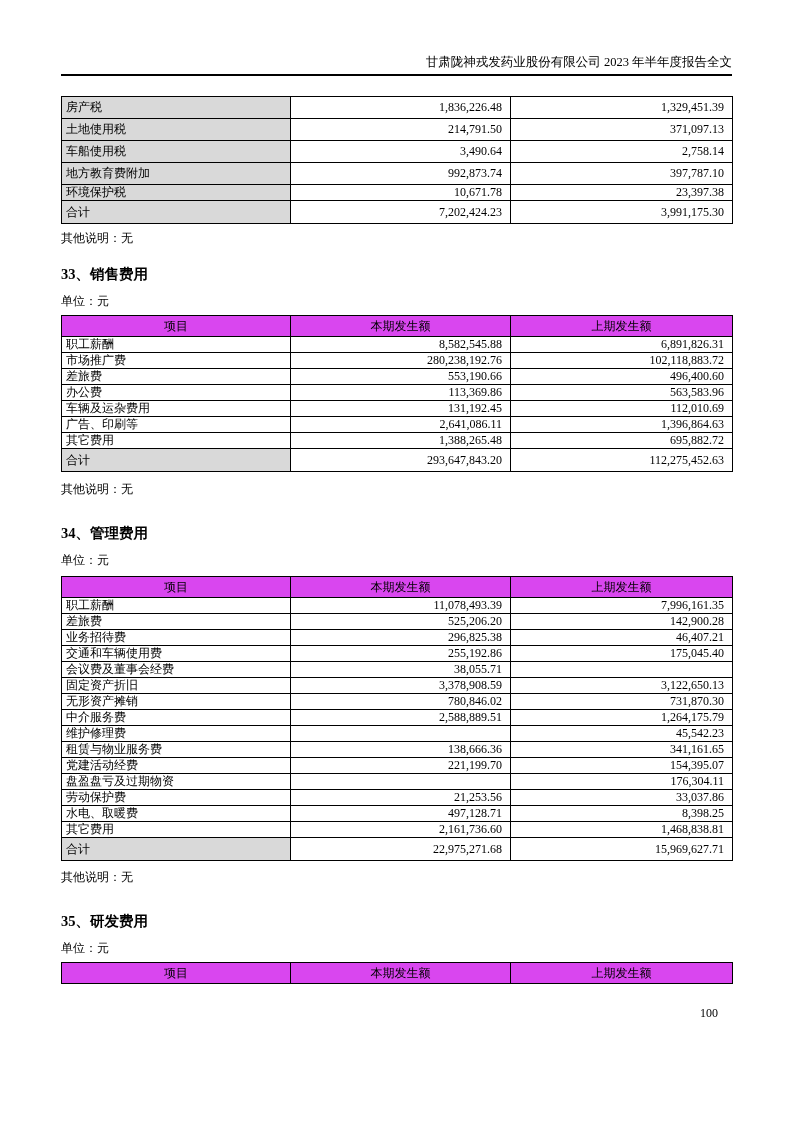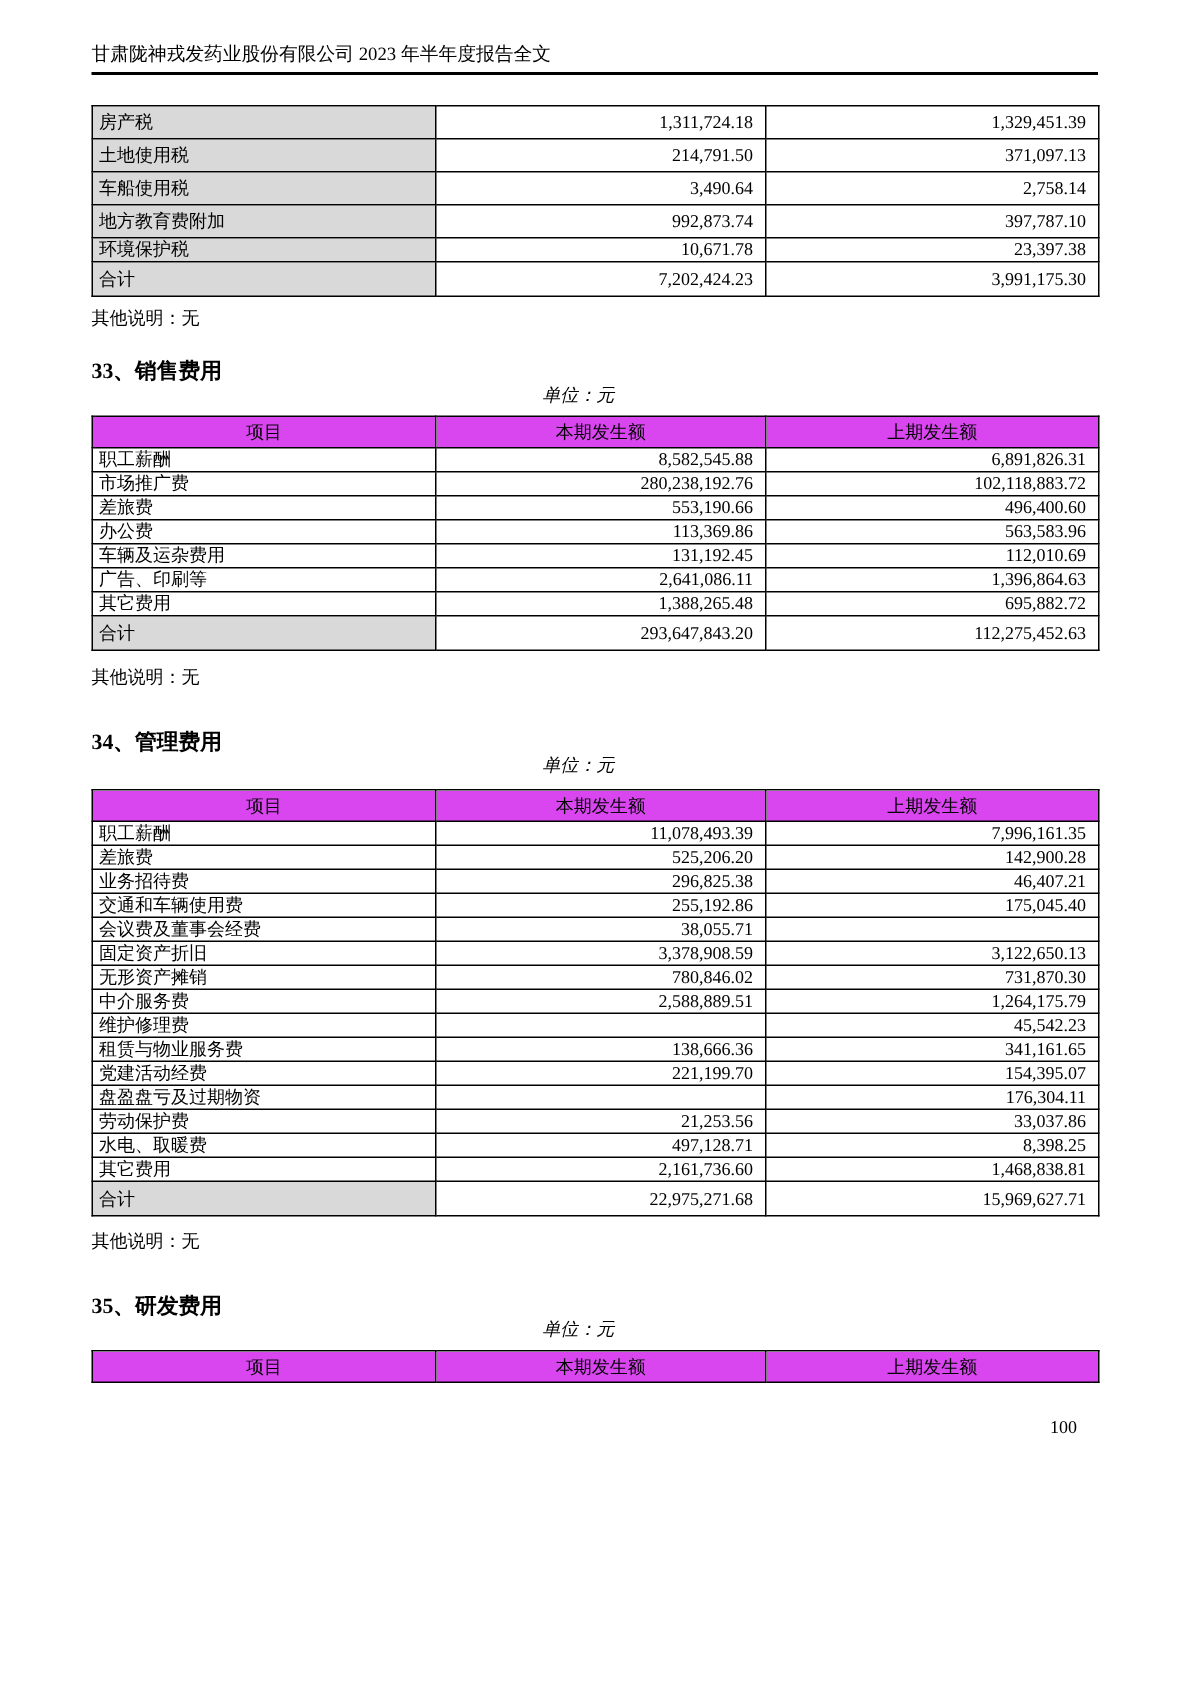--- a/index.html
+++ b/index.html
@@ -12,48 +12,48 @@
   .page {
     position: relative;
     width: 793px;
     height: 1122px;
     background: #ffffff;
     box-sizing: border-box;
     padding: 0 61px;
     overflow: hidden;
   }
   .doc-header {
-    margin-top: 28px;
+    margin-top: 54px;
     padding-bottom: 4px;
     border-bottom: 2px solid #000;
-    text-align: left;
+    text-align: right;
     font-size: 12.5px;
     line-height: 16px;
   }
   .note {
     font-size: 12px;
     line-height: 15px;
   }
   .note-1 { margin-top: 7px; }
   .note-33 { margin-top: 10px; }
   .note-34 { margin-top: 9px; }
   .section-heading {
     font-size: 14.5px;
     font-weight: bold;
     line-height: 16px;
   }
   .h-33 { margin-top: 20px; }
   .h-34 { margin-top: 28px; }
   .h-35 { margin-top: 28px; }
   .unit-label {
-    text-align: center;
+    text-align: left;
     font-size: 12px;
     line-height: 15px;
     padding-right: 22px;
-    font-style: italic;
+    margin-top: 12px;
   }
   table {
     border-collapse: collapse;
     table-layout: fixed;
     width: 671px;
     font-size: 12px;
   }
   .tbl-1 { margin-top: 20px; border-radius: 15px; }
   .tbl-33, .tbl-35 { margin-top: 6px; }
   .tbl-34 { margin-top: 8px; }
@@ -100,21 +100,21 @@
 
   <table class="tbl-1 shade-col1">
     <colgroup>
         <col style="width:229px">
         <col style="width:220px">
         <col style="width:222px">
       </colgroup>
     <tbody>
         <tr>
           <td class="label">房产税</td>
-          <td class="num">1,311,724.18</td>
+          <td class="num">1,836,226.48</td>
           <td class="num">1,329,451.39</td>
         </tr>
         <tr>
           <td class="label">土地使用税</td>
           <td class="num">214,791.50</td>
           <td class="num">371,097.13</td>
         </tr>
         <tr>
           <td class="label">车船使用税</td>
           <td class="num">3,490.64</td>

